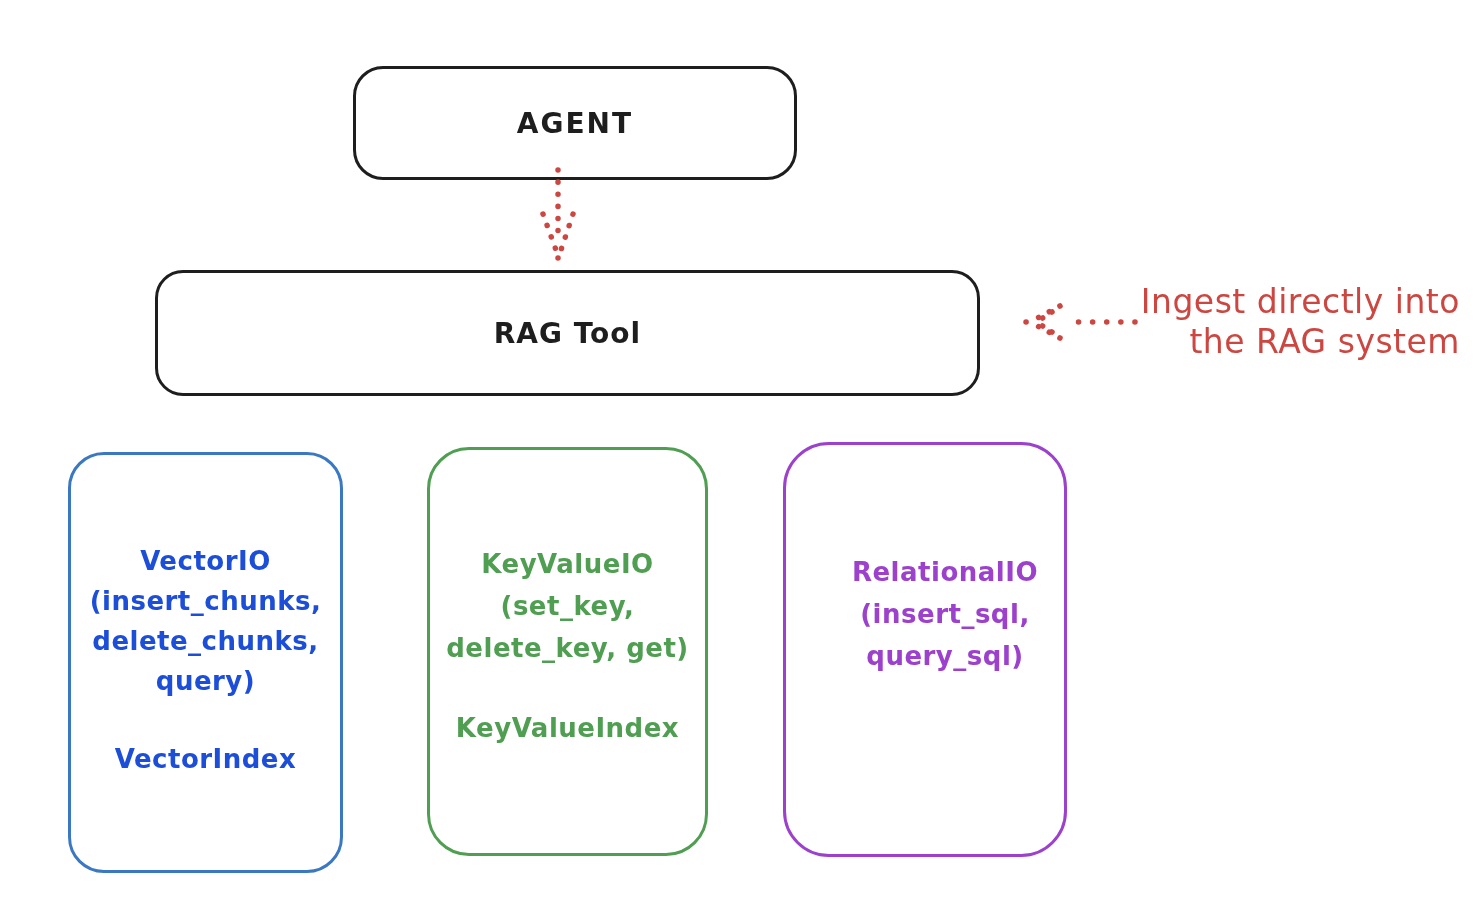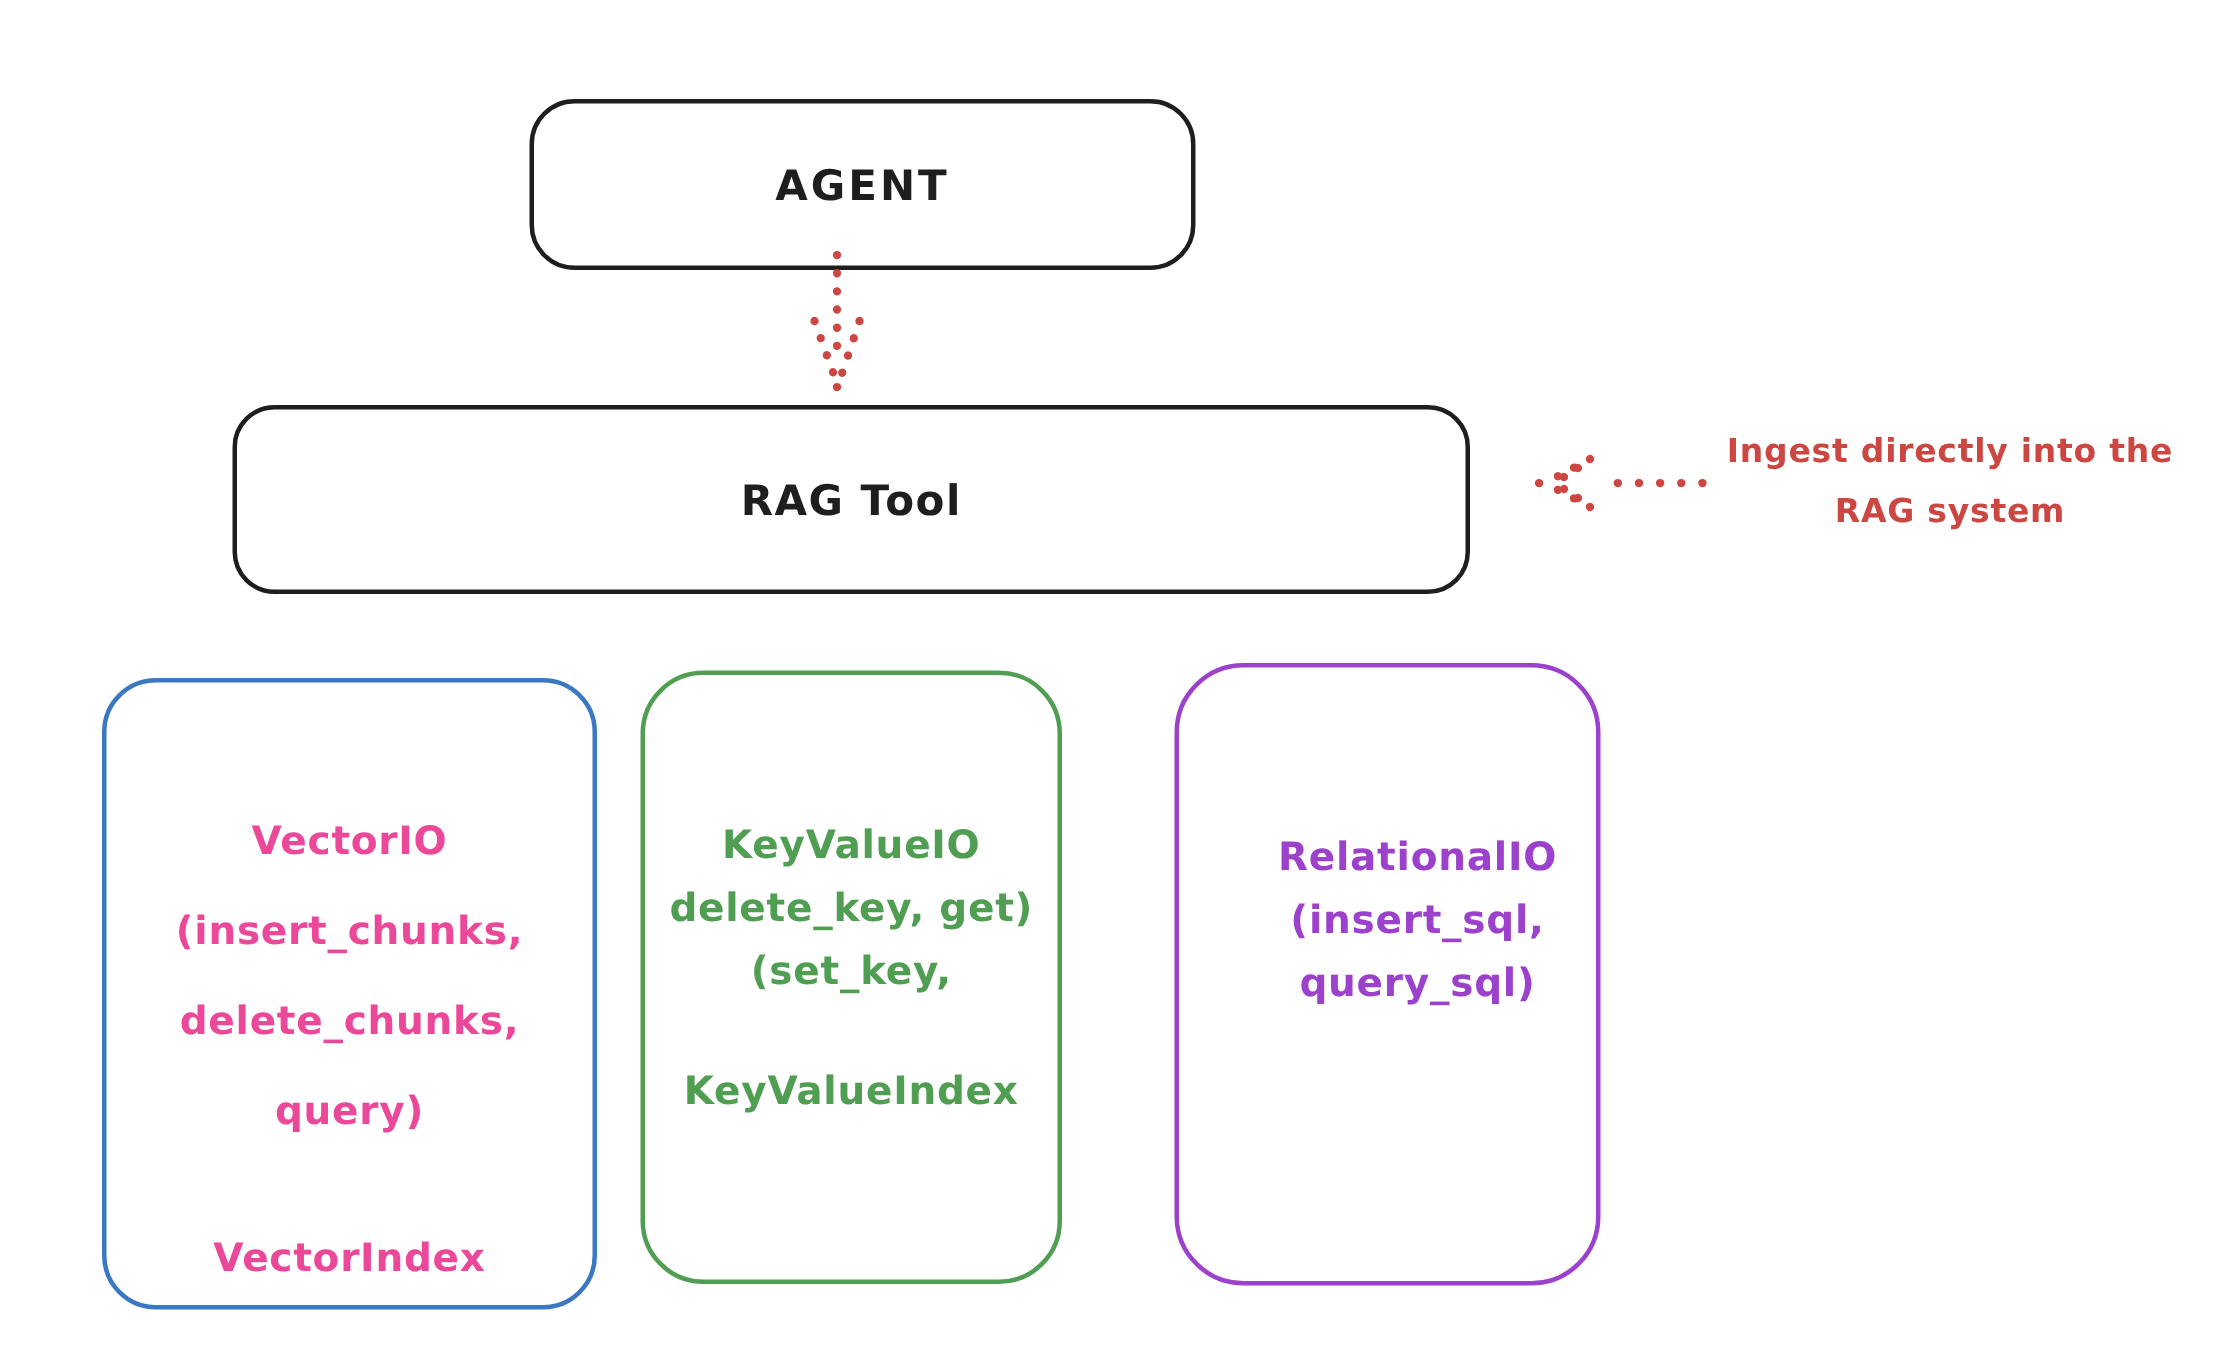--- a/index.html
+++ b/index.html
@@ -51,27 +51,26 @@
     flex-direction: column;
     align-items: center;
     text-align: center;
     font-size: 26px;
     font-weight: 600;
     letter-spacing: 0.5px;
   }
   .store-box .line { display: block; }
   #vector-box {
     left: 68px; top: 452px;
-    width: 330px; height: 421px;
+    width: 275px; height: 421px;
     border: 3.5px solid #3b78c2;
     border-radius: 36px;
-    color: #ec4899;
+    color: #1d4ed8;
     padding-top: 86px;
     line-height: 40px;
-    gap: 20px;
   }
   #keyvalue-box {
     left: 427px; top: 447px;
     width: 281px; height: 409px;
     border: 3.5px solid #4f9e52;
     border-radius: 42px;
     color: #4f9e52;
     padding-top: 93px;
     line-height: 42px;
   }
@@ -89,24 +88,24 @@
   #arrow-layer {
     position: absolute;
     left: 0; top: 0;
     width: 1484px; height: 910px;
     pointer-events: none;
   }
   #ingest-note {
     position: absolute;
     left: 1140px; top: 282px;
     width: 320px;
-    text-align: center;
+    text-align: right;
     color: #cc4741;
-    font-size: 22px;
-    font-weight: 700;
+    font-size: 33px;
+    font-weight: 400;
     line-height: 40px;
     letter-spacing: 0.5px;
   }
 </style>
 </head>
 <body>
 
 <div id="canvas">
 
   <div id="agent-box" class="node black-node">
@@ -144,22 +143,22 @@
   <div id="vector-box" class="store-box">
     <span class="line">VectorIO</span>
     <span class="line">(insert_chunks,</span>
     <span class="line">delete_chunks,</span>
     <span class="line">query)</span>
     <span class="line index-label">VectorIndex</span>
   </div>
 
   <div id="keyvalue-box" class="store-box">
     <span class="line">KeyValueIO</span>
+    <span class="line">(set_key,</span>
     <span class="line">delete_key, get)</span>
-    <span class="line">(set_key,</span>
     <span class="line index-label">KeyValueIndex</span>
   </div>
 
   <div id="relational-box" class="store-box">
     <span class="line">RelationalIO</span>
     <span class="line">(insert_sql,</span>
     <span class="line">query_sql)</span>
   </div>
 
 </div>

